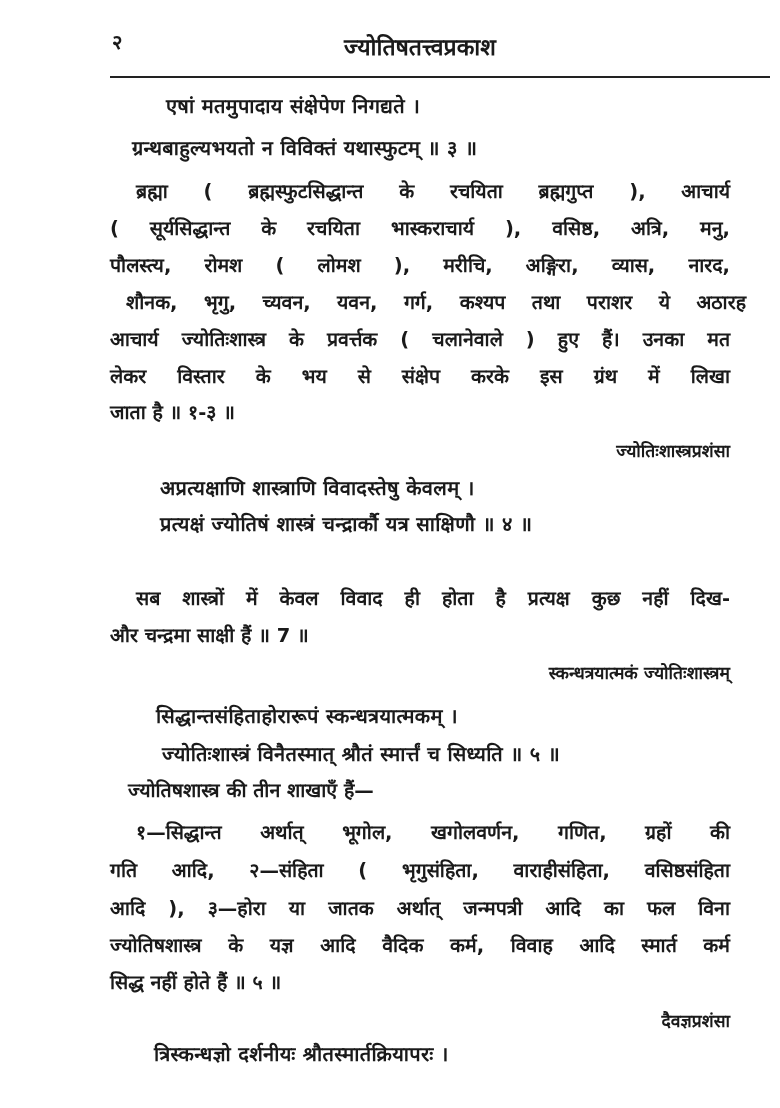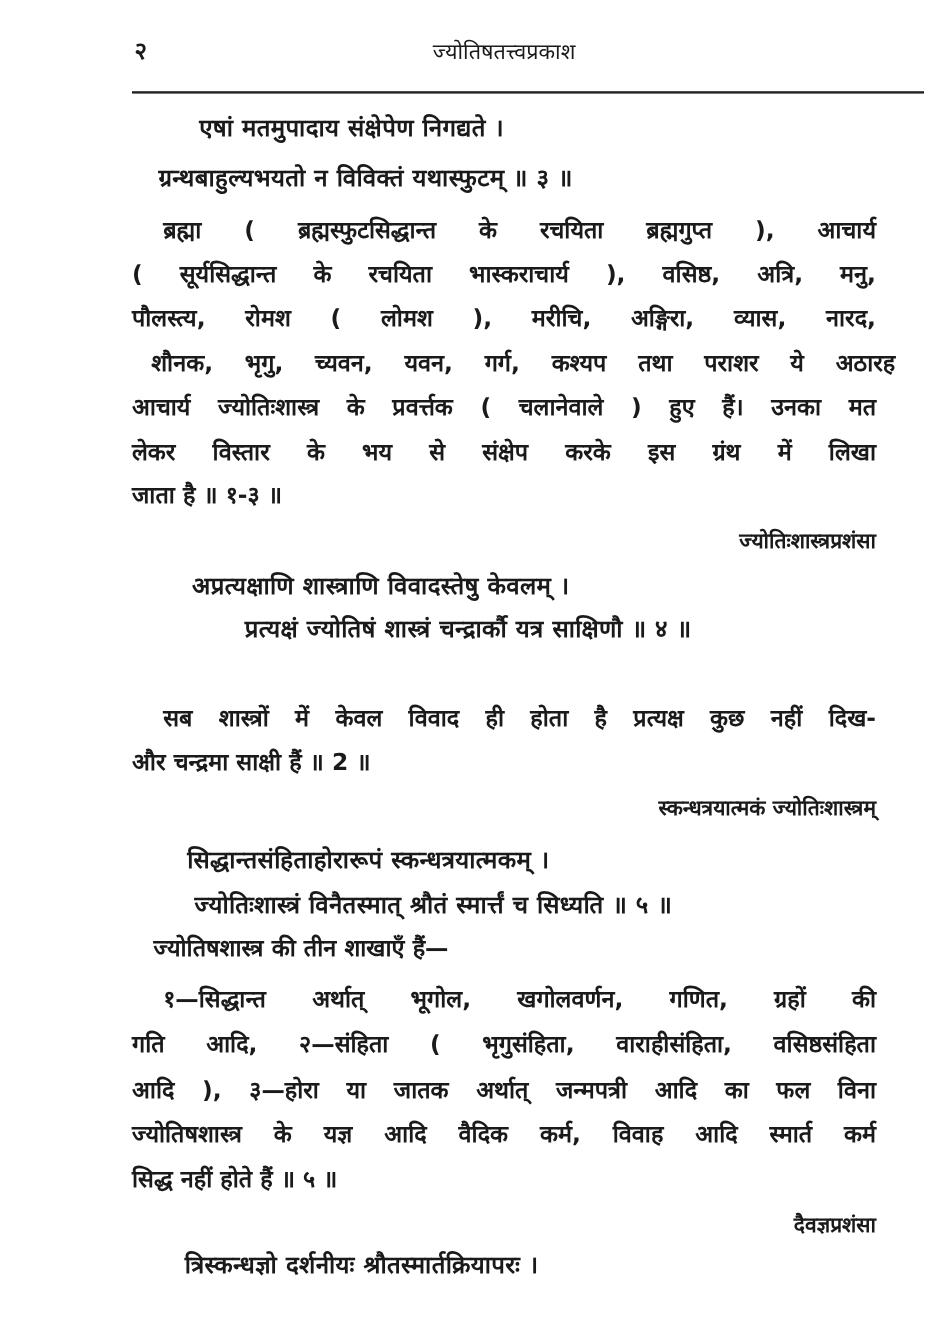--- a/index.html
+++ b/index.html
@@ -34,22 +34,22 @@
       left: 2px;
       top: 0;
       font-size: 20px;
       font-weight: bold;
     }
     .running-title {
       position: absolute;
       left: 0;
       width: 100%;
       text-align: center;
-      font-size: 18px;
-      font-weight: normal;
+      font-size: 23px;
+      font-weight: bold;
       top: 2px;
     }
     .head-rule {
       position: absolute;
       top: 76px;
       left: 0;
       width: 660px;
       height: 0;
       border-top: 2px solid #222;
     }
@@ -98,24 +98,24 @@
   <div class="prose justify" style="left:0; top:177px; padding-left:26px; width:594px;">ब्रह्मा ( ब्रह्मस्फुटसिद्धान्त  के रचयिता  ब्रह्मगुप्त ),  आचार्य</div>
   <div class="prose justify" style="left:0; top:251px;">पौलस्त्य,  रोमश ( लोमश ), मरीचि,  अङ्गिरा,  व्यास,  नारद,</div>
   <div class="prose justify" style="left:0; top:288px;margin-left:16px;">शौनक, भृगु, च्यवन, यवन, गर्ग, कश्यप तथा  पराशर ये  अठारह</div>
   <div class="prose justify" style="left:0; top:325px;">आचार्य ज्योतिःशास्त्र के प्रवर्त्तक ( चलानेवाले ) हुए हैं। उनका मत</div>
   <div class="prose justify" style="left:0; top:362px;">लेकर  विस्तार  के  भय  से  संक्षेप  करके  इस  ग्रंथ  में  लिखा</div>
   <div class="prose" style="left:0; top:398px;">जाता है ॥ १-३ ॥</div>
 
   <div class="heading" style="top:438px;">ज्योतिःशास्त्रप्रशंसा</div>
 
   <div class="verse" style="left:50px; top:474px;">अप्रत्यक्षाणि  शास्त्राणि  विवादस्तेषु  केवलम् ।</div>
-  <div class="verse" style="left:50px; top:510px;margin-left:44px;">प्रत्यक्षं ज्योतिषं शास्त्रं चन्द्रार्कौ यत्र साक्षिणौ ॥ ४ ॥</div>
+  <div class="verse" style="left:50px; top:510px;">प्रत्यक्षं ज्योतिषं शास्त्रं चन्द्रार्कौ यत्र साक्षिणौ ॥ ४ ॥</div>
 
   <div class="prose justify" style="left:0; top:548px; padding-left:26px; width:594px;margin-top:36px;">सब शास्त्रों में केवल विवाद ही होता है प्रत्यक्ष कुछ नहीं  दिख-</div>
-  <div class="prose" style="left:0; top:621px;">और चन्द्रमा साक्षी हैं ॥ 2 ॥</div>
+  <div class="prose" style="left:0; top:621px;">और चन्द्रमा साक्षी हैं ॥ 7 ॥</div>
 
   <div class="heading" style="top:660px;">स्कन्धत्रयात्मकं ज्योतिःशास्त्रम्</div>
 
   <div class="verse" style="left:46px; top:702px;">सिद्धान्तसंहिताहोरारूपं    स्कन्धत्रयात्मकम् ।</div>
   <div class="verse" style="left:52px; top:740px;">ज्योतिःशास्त्रं विनैतस्मात् श्रौतं स्मार्त्तं च सिध्यति ॥ ५ ॥</div>
 
   <div class="prose" style="left:18px; top:776px;">ज्योतिषशास्त्र की तीन शाखाएँ हैं—</div>
   <div class="prose justify" style="left:0; top:818px; padding-left:26px; width:594px;">१—सिद्धान्त अर्थात् भूगोल,  खगोलवर्णन, गणित,  ग्रहों की</div>
   <div class="prose justify" style="left:0; top:856px;">गति आदि, २—संहिता ( भृगुसंहिता, वाराहीसंहिता, वसिष्ठसंहिता</div>
   <div class="prose justify" style="left:0; top:894px;">आदि ), ३—होरा या जातक अर्थात् जन्मपत्री आदि का फल विना</div>

